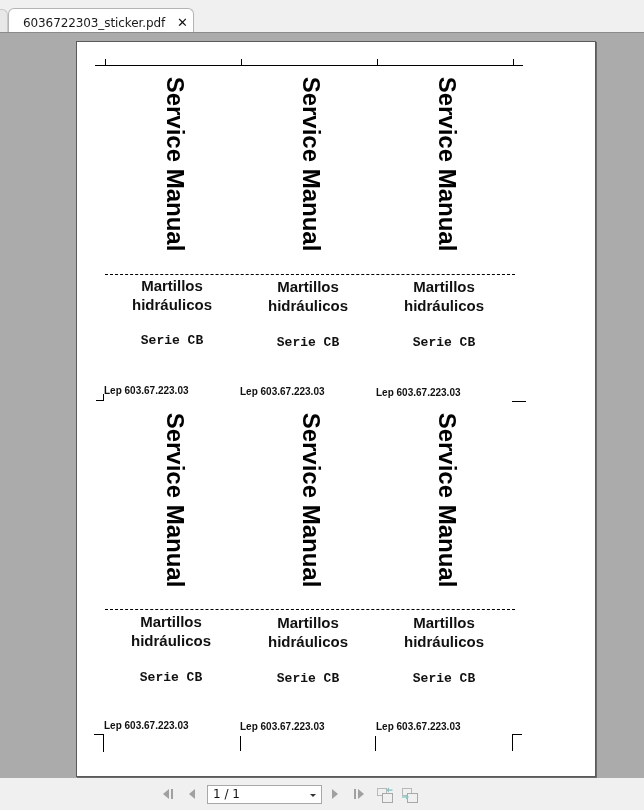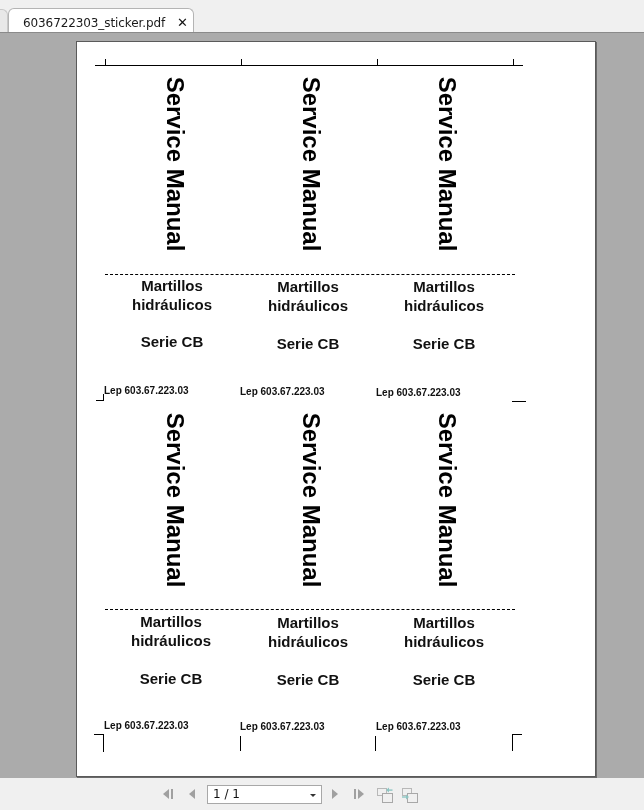--- a/index.html
+++ b/index.html
@@ -27,21 +27,21 @@
   .line { position: absolute; background: #000; }
   .dash { position: absolute; height: 0; border-top: 1px dashed #000; }
 
   .vtext {
     position: absolute; width: 180px; height: 40px; line-height: 40px;
     text-align: center; font-weight: bold; font-size: 24px; color: #000;
     transform: rotate(90deg); transform-origin: center center;
     white-space: nowrap;
   }
   .title { position: absolute; width: 136px; text-align: center; font-weight: bold; font-size: 15px; line-height: 19px; color: #111; }
-  .serie { position: absolute; width: 136px; text-align: center; font-weight: bold; font-size: 15px; color: #111; }
+  .serie { position: absolute; width: 136px; text-align: center; font-weight: bold; font-size: 13px; color: #111; font-family: Liberation Mono, monospace; }
   .lep { position: absolute; width: 136px; text-align: left; font-weight: bold; font-size: 10px; color: #111; }
 
   .bottombar { position: absolute; left: 0; top: 778px; width: 644px; height: 32px; background: #f0f0f0; padding-left: 44px; }
   .nav-btn { position: absolute; top: 8px; width: 16px; height: 16px; display: flex; align-items: center; justify-content: center; cursor: pointer; }
   .page-select {
     position: absolute; left: 207px; top: 7px; width: 115px; height: 19px;
     background: #fff; border: 1px solid #a8a8a8; font-size: 12px; color: #111;
     font-family: "DejaVu Sans", sans-serif; padding-left: 5px; line-height: 17px;
   }
   .page-select .caret { position: absolute; right: 5px; top: 8px; width: 0; height: 0; border-left: 3px solid transparent; border-right: 3px solid transparent; border-top: 3px solid #333; }

